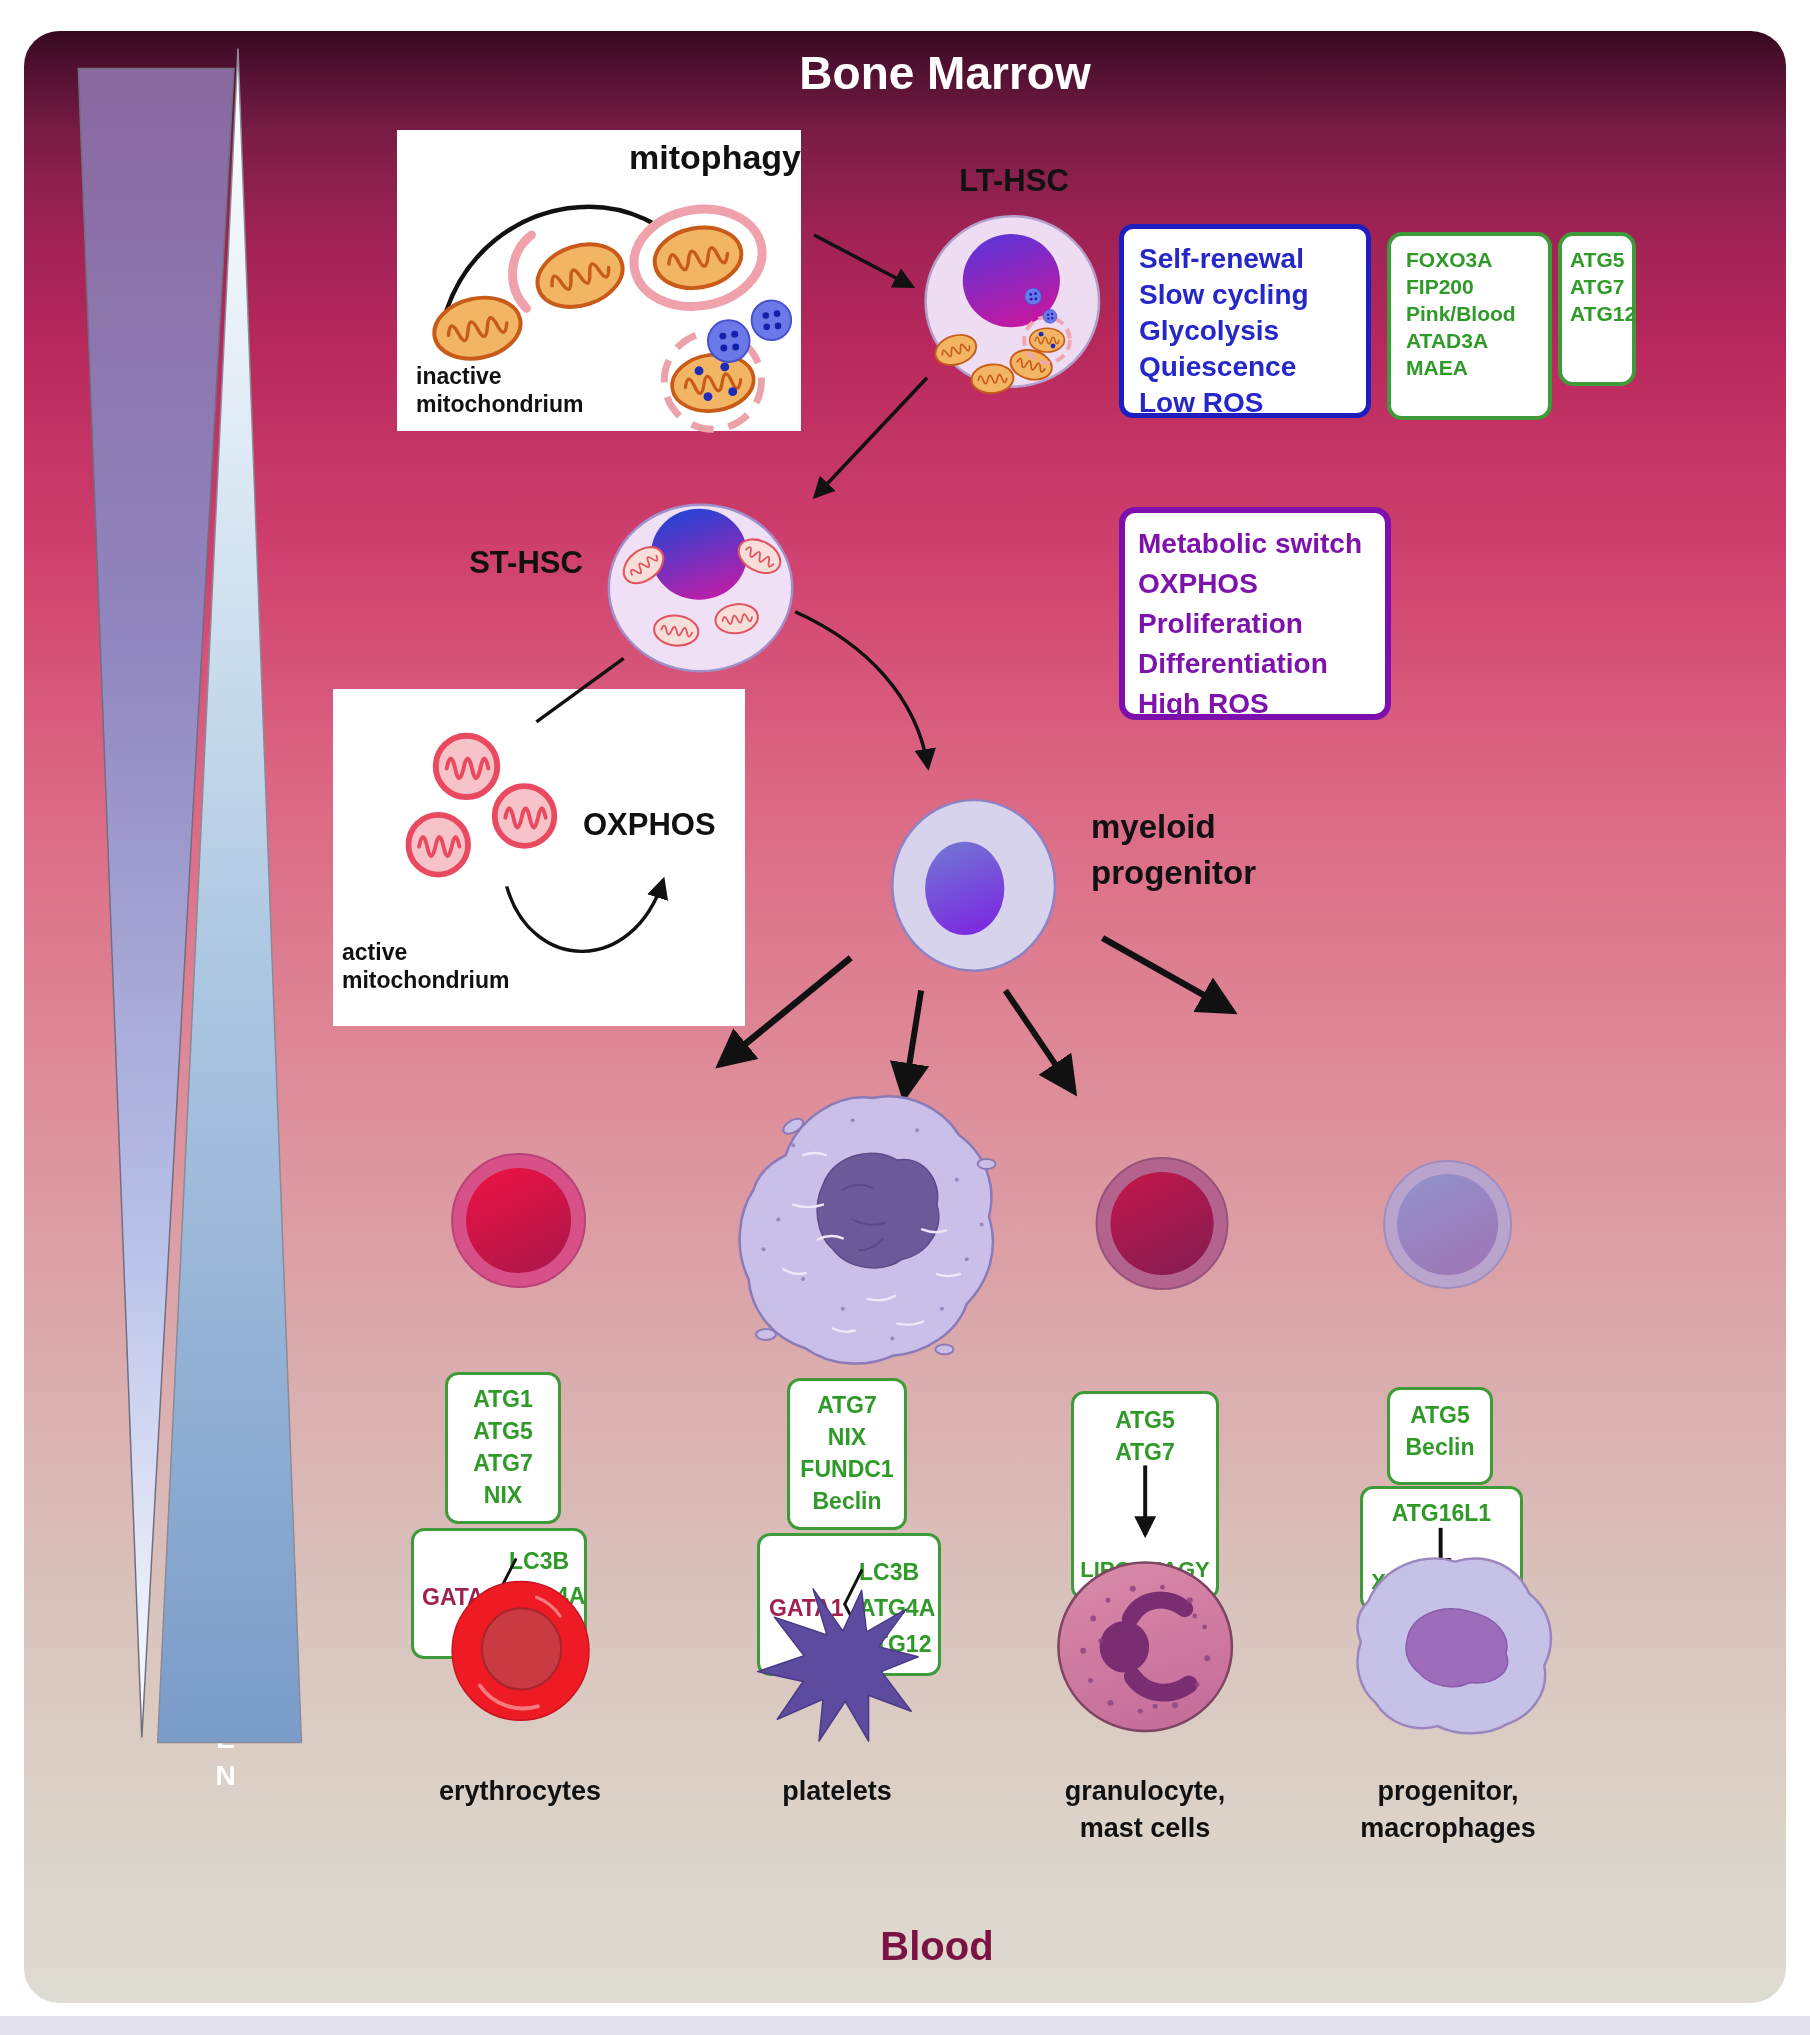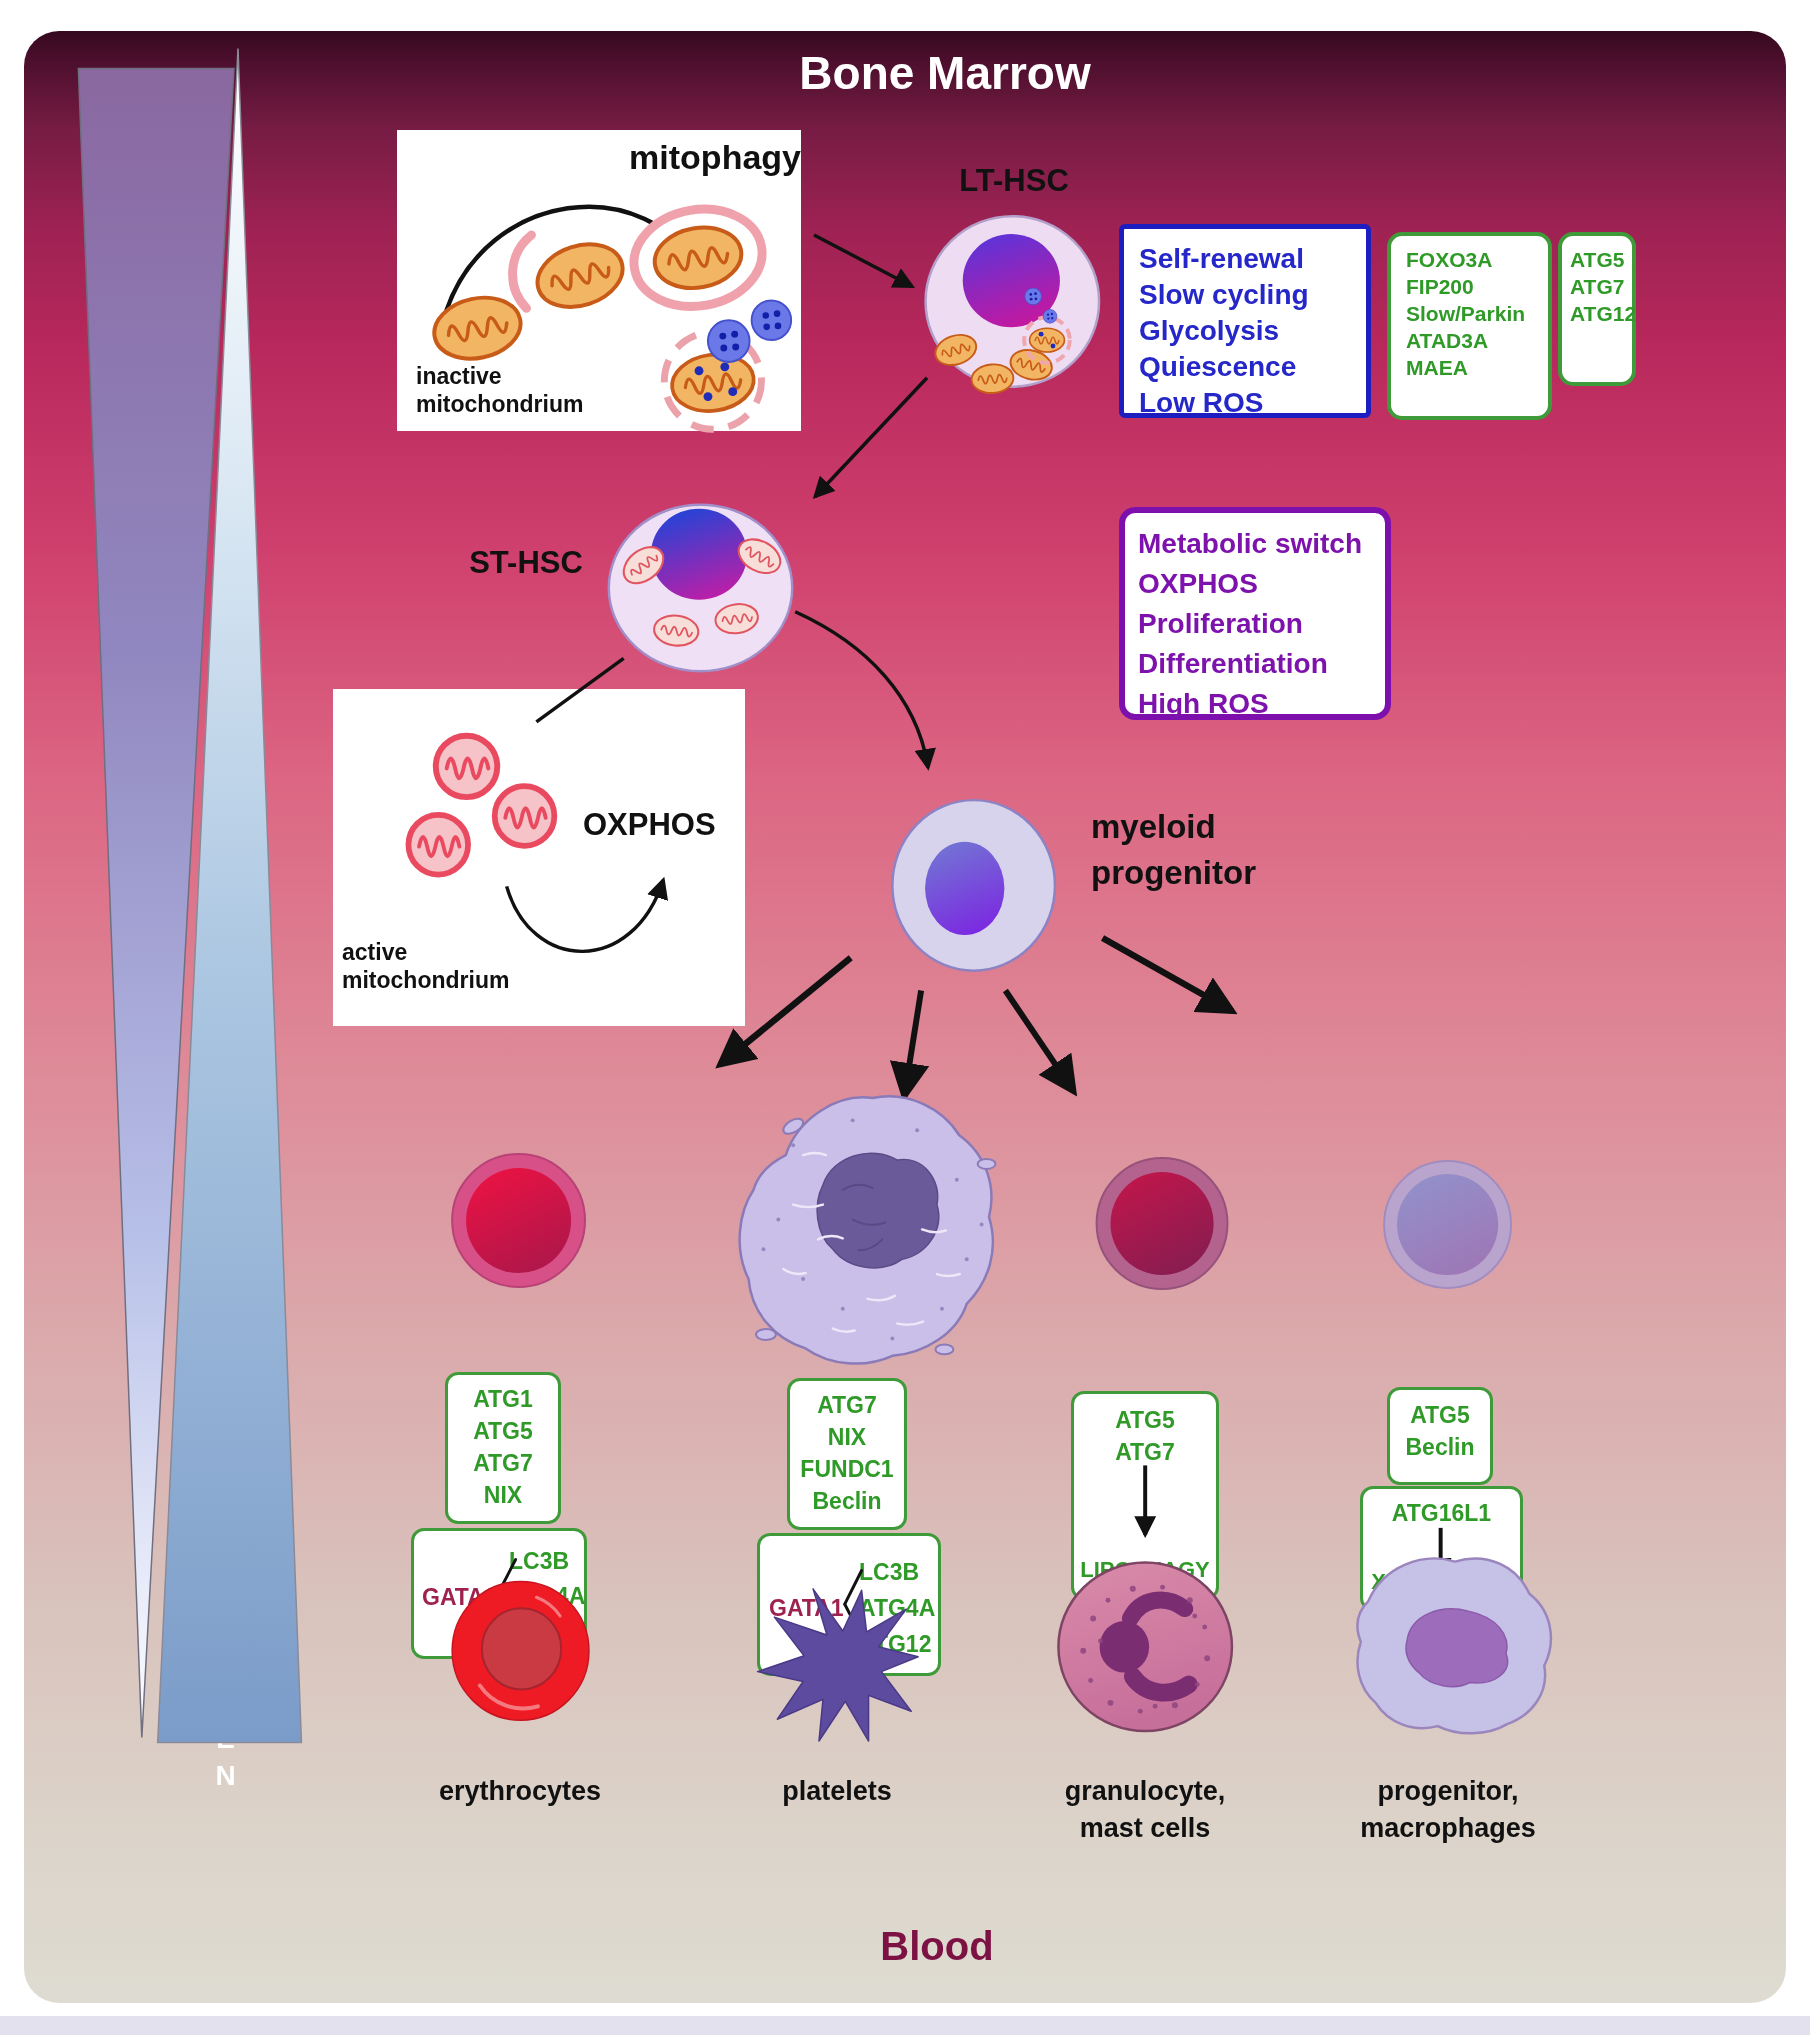--- a/index.html
+++ b/index.html
@@ -15,21 +15,21 @@
          font-size:46px;font-weight:bold;}
   #blood{left:689px;top:1924px;width:496px;text-align:center;color:#7c1244;
          font-size:40px;font-weight:bold;}
   .vword{writing-mode:vertical-rl;text-orientation:upright;color:#ffffff;
          font-weight:bold;font-size:28px;letter-spacing:6px;line-height:1;}
   .inset{background:#ffffff;}
   .inset-title{text-align:right;font-size:34px;font-weight:bold;color:#111;margin-top:8px;}
   .inset-cap{font-size:23px;font-weight:bold;color:#111;line-height:28px;}
   .cell-label{font-size:31px;font-weight:bold;color:#111;text-align:center;}
   .box{background:#ffffff;box-sizing:border-box;}
-  .box-blue{border:5.5px solid #1d1ec0;border-radius:6px;}
+  .box-blue{border:5.5px solid #1d1ec0;border-radius:14px;}
   .box-blue .ln{font-size:28px;line-height:36px;font-weight:bold;color:#2527c8;}
   .box-purple{border:6.4px solid #7d10ac;border-radius:16px;}
   .box-purple .ln{font-size:28px;line-height:40px;font-weight:bold;color:#7d12ac;}
   .box-green{border:4px solid #3f9b39;border-radius:15px;}
   .box-green .ln{font-size:21px;line-height:27px;font-weight:bold;color:#2f9a28;}
   .gbox{border:3.5px solid #3f9b39;border-radius:13px;background:#fff;box-sizing:border-box;
         text-align:center;}
   .gbox .ln{font-size:23px;line-height:32px;font-weight:bold;color:#2f9a28;}
   .gata-factor{font-size:23px;font-weight:bold;color:#9e2150;}
   .gata-targets .ln{font-size:23px;font-weight:bold;color:#2f9a28;text-align:left;}
@@ -79,21 +79,21 @@
     <div class="ln">Self-renewal</div>
     <div class="ln">Slow cycling</div>
     <div class="ln">Glycolysis</div>
     <div class="ln">Quiescence</div>
     <div class="ln">Low ROS</div>
   </div>
 
   <div class="abs box box-green" style="left:1387px;top:232px;width:165px;height:188px;padding:10px 0 0 15px;">
     <div class="ln">FOXO3A</div>
     <div class="ln">FIP200</div>
-    <div class="ln">Slow/Parkin</div>
+    <div class="ln">Pink/Blood</div>
     <div class="ln">ATAD3A</div>
     <div class="ln">MAEA</div>
   </div>
   <div class="abs box box-green" style="left:1558px;top:232px;width:78px;height:154px;padding:10px 0 0 8px;">
     <div class="ln">ATG5</div>
     <div class="ln">ATG7</div>
     <div class="ln">ATG12</div>
   </div>
 
   <div class="abs box box-purple" style="left:1119px;top:507px;width:272px;height:213px;padding:11px 0 0 13px;">

